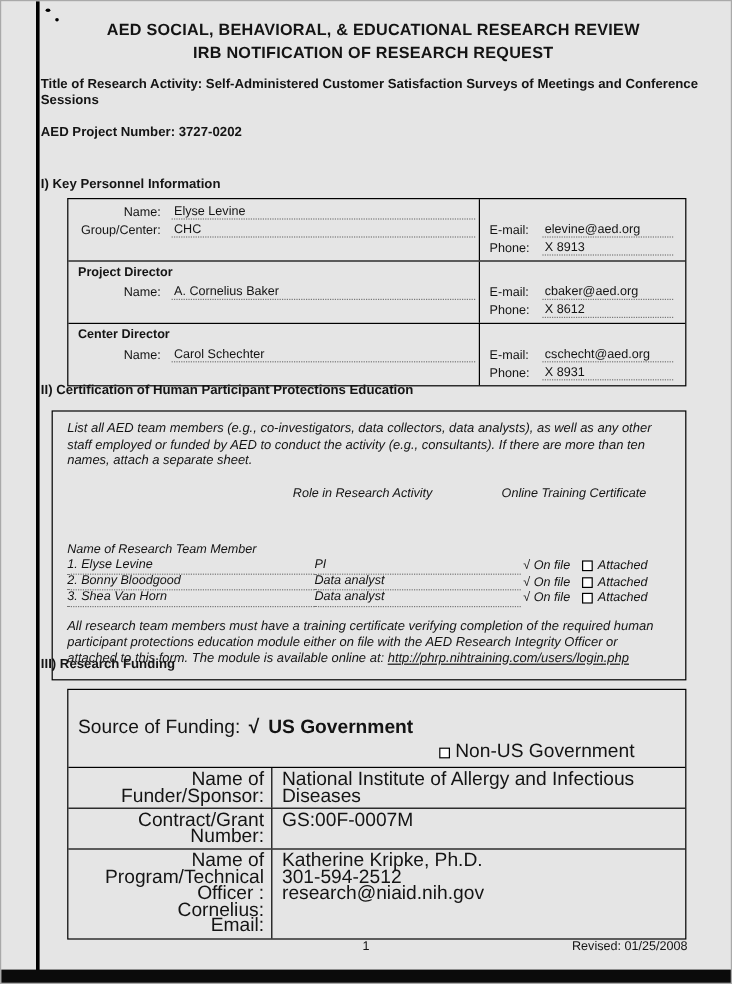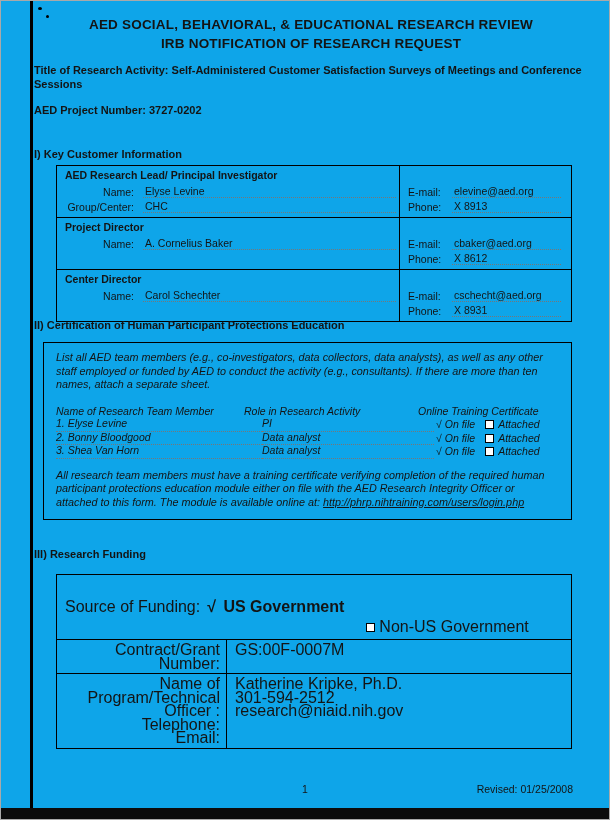--- a/index.html
+++ b/index.html
@@ -7,21 +7,21 @@
   body {
     width: 610px; height: 820px;
     background: #ffffff;
     font-family: "Liberation Sans", sans-serif;
     color: #141414;
     -webkit-font-smoothing: antialiased;
   }
   .page {
     position: relative;
     width: 610px; height: 820px;
-    background: #0ea5e9;
+    background: #e5e5e5;
     border: 1px solid #a9a9a9;
     overflow: hidden;
   }
   
   .scan-left   { position: absolute; left: 29px; top: 0; width: 3px; height: 808px; background: #000; }
   .scan-bottom { position: absolute; left: 0; top: 807px; width: 610px; height: 13px; background: #0b0b0b; }
   .speck1 { position: absolute; left: 37px; top: 6px;  width: 4px; height: 3px; background: #000; border-radius: 50%; }
   .speck2 { position: absolute; left: 45px; top: 14px; width: 3px; height: 3px; background: #000; border-radius: 50%; }
 
   .hdr {
@@ -67,21 +67,21 @@
   .kp-rvalue { flex: 1; border-bottom: 1px dotted #777; padding-left: 2px; white-space: nowrap; }
 
   
   .s2-box {
     position: absolute; top: 341px; left: 42px; width: 529px;
     border: 1.5px solid #000; font-size: 10.8px; line-height: 13.5px;
     padding: 8px 12px 10px 12px;
     font-style: italic;
   }
   .s2-cols { display: flex; margin-top: 13px; font-size: 10.5px; }
-  .c-name { width: 188px; }
+  .c-name { width: 188px; margin-top: 47px; }
   .c-role { width: 172px; }
   .c-cert { flex: 1; padding-left: 2px; }
   .m-row { display: flex; align-items: flex-end; height: 13.5px; font-size: 10.5px; }
   .m-name { width: 206px; border-bottom: 1px dotted #777; white-space: nowrap; }
   .m-role { width: 172px; border-bottom: 1px dotted #777; white-space: nowrap; }
   .m-cert { flex: 1; display: flex; align-items: center; padding-left: 2px; white-space: nowrap; }
   .m-cert .gap { width: 10px; }
   .checkbox {
     display: inline-block; width: 9px; height: 9px;
     border: 1px solid #000; background: #fff; margin-right: 4px; flex: none;
@@ -122,27 +122,26 @@
 
   <div class="hdr">
     <div>AED SOCIAL, BEHAVIORAL, &amp; EDUCATIONAL RESEARCH REVIEW</div>
     <div>IRB NOTIFICATION OF RESEARCH REQUEST</div>
   </div>
 
   <div class="title-block">Title of Research Activity: Self-Administered Customer Satisfaction Surveys of Meetings and Conference Sessions</div>
 
   <div class="projnum">AED Project Number: 3727-0202</div>
 
-  <div class="sec-heading s1-pos">I) Key Customer Information</div>
+  <div class="sec-heading s1-pos">I) Key Personnel Information</div>
 
   <div class="kp-table">
 
     <div class="kp-group">
       <div class="kp-left">
-        <div class="kp-title">AED Research Lead/ Principal Investigator</div>
         <div class="kp-row">
           <span class="kp-label">Name:</span>
           <span class="kp-value">Elyse Levine</span>
         </div>
         <div class="kp-row">
           <span class="kp-label">Group/Center:</span>
           <span class="kp-value">CHC</span>
         </div>
       </div>
       <div class="kp-right">
@@ -259,30 +258,34 @@
       <span class="us">
         <span class="chk">√</span>
         <span>US Government</span>
       </span>
       <span class="nonus">
         <span class="checkbox"></span>
         <span>Non-US Government</span>
       </span>
     </div>
 
+    <div class="f-row">
+      <span class="f-label">Name of Funder/Sponsor:</span>
+      <span class="f-value">National Institute of Allergy and Infectious Diseases</span>
+    </div>
 
     <div class="f-row">
       <span class="f-label">Contract/Grant Number:</span>
       <span class="f-value">GS:00F-0007M</span>
     </div>
 
     <div class="f-row">
       <span class="f-label">
         <span>Name of Program/Technical Officer :</span><br>
-        <span>Telephone:</span><br>
+        <span>Cornelius:</span><br>
         <span>Email:</span>
       </span>
       <span class="f-value">
         <span>Katherine Kripke, Ph.D.</span><br>
         <span>301-594-2512</span><br>
         <span>research@niaid.nih.gov</span>
       </span>
     </div>
 
   </div>

